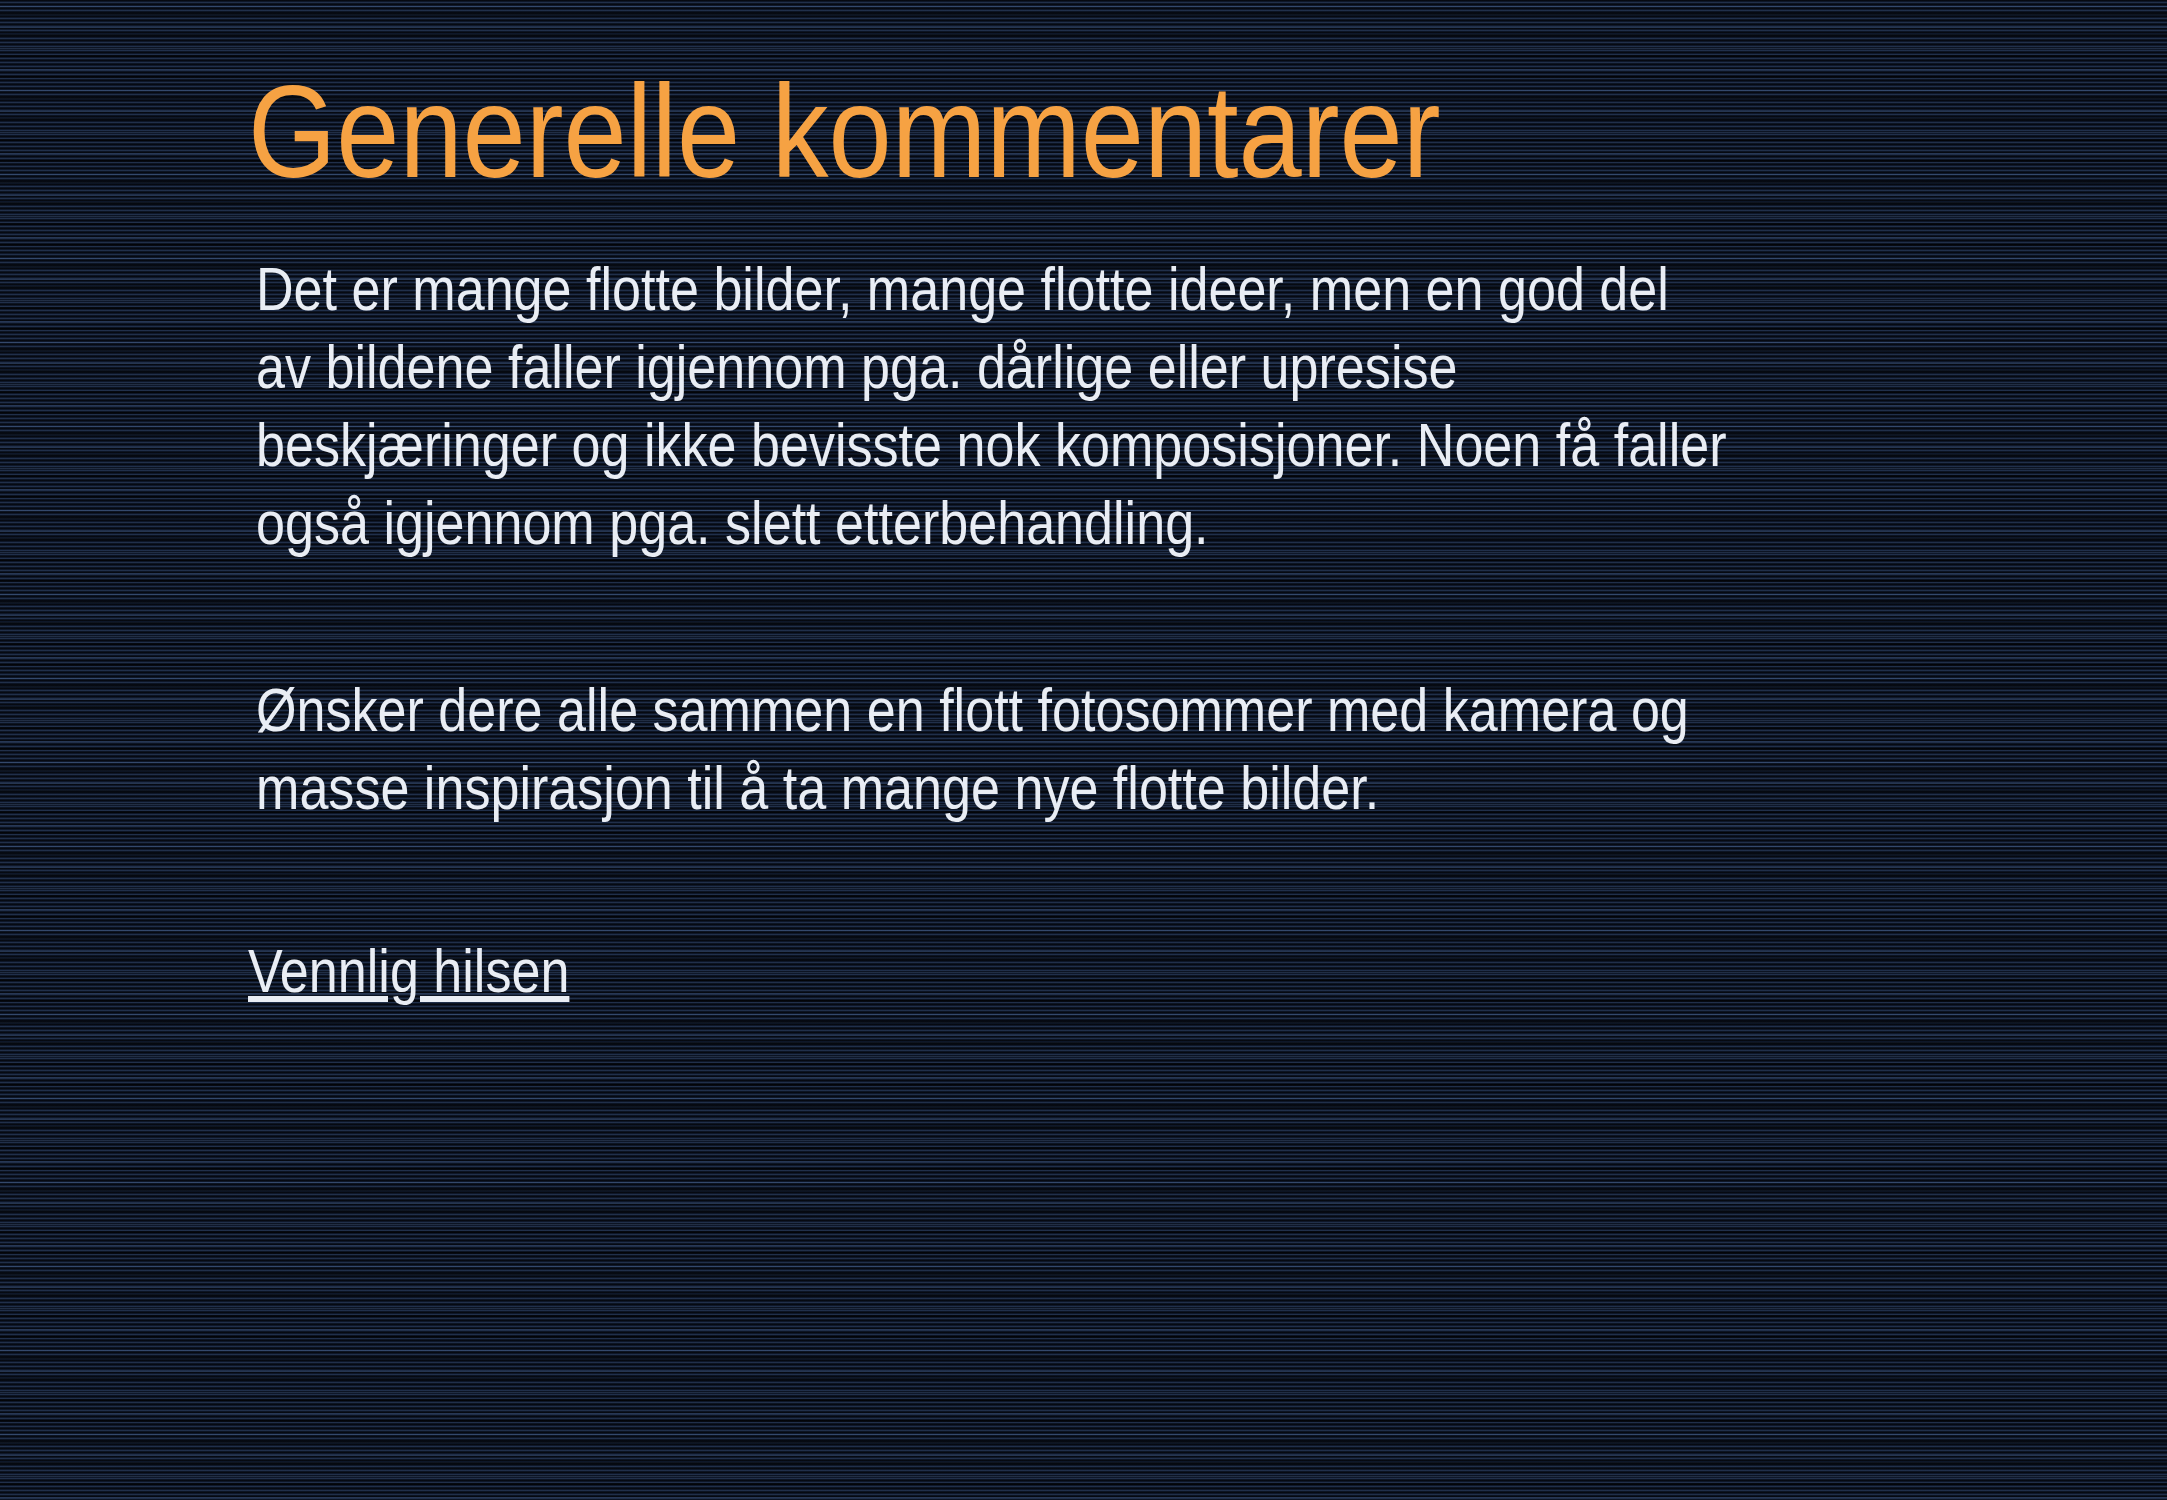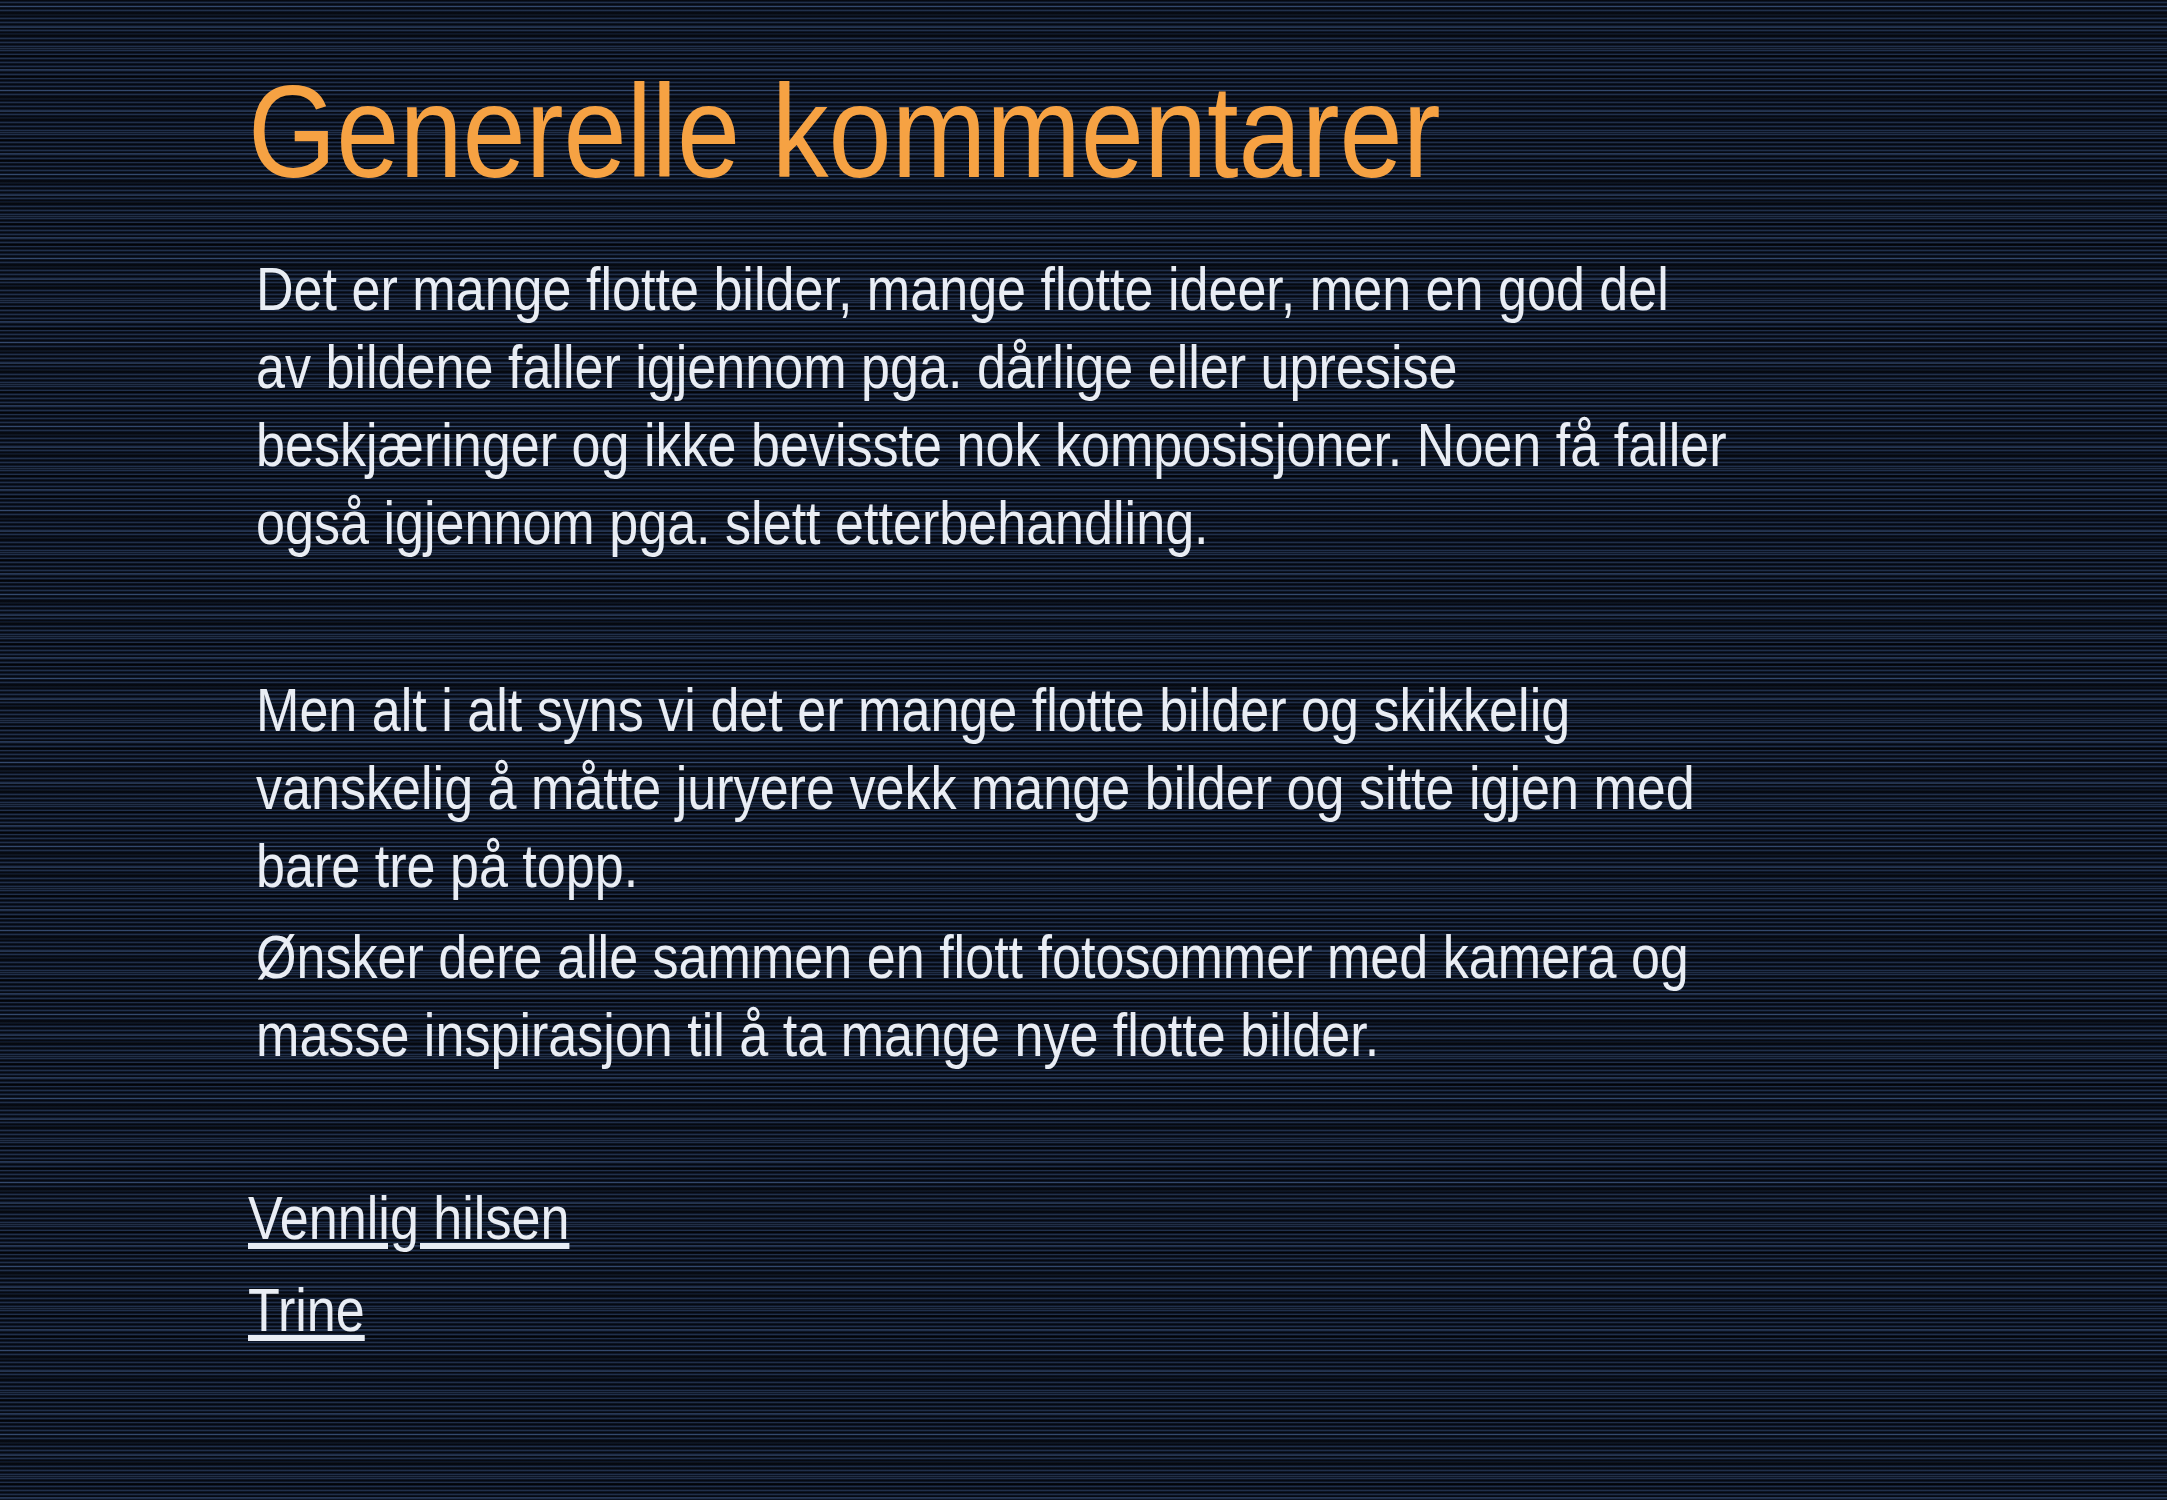--- a/index.html
+++ b/index.html
@@ -82,35 +82,27 @@
 
     <div class="para">
       <div class="line">Det er mange flotte bilder, mange flotte ideer, men en god del</div>
       <div class="line">av bildene faller igjennom pga. dårlige eller upresise</div>
       <div class="line">beskjæringer og ikke bevisste nok komposisjoner. Noen få faller</div>
       <div class="line">også igjennom pga. slett etterbehandling.</div>
     </div>
 
     <div class="spacer-1"></div>
 
-    <div class="para">
-      <div class="line">Men alt i alt syns vi det er mange flotte bilder og skikkelig</div>
-      <div class="line">vanskelig å måtte juryere vekk mange bilder og sitte igjen med</div>
-      <div class="line">bare tre på topp.</div>
-    </div>
 
     <div class="para">
       <div class="line">Ønsker dere alle sammen en flott fotosommer med kamera og</div>
       <div class="line">masse inspirasjon til å ta mange nye flotte bilder.</div>
     </div>
 
     <div class="spacer-2"></div>
 
     <div class="para sig-para">
       <div class="line">Vennlig hilsen</div>
     </div>
 
-    <div class="para sig-para">
-      <div class="line">Trine</div>
-    </div>
 
   </div>
 </div>
 
 </body></html>

